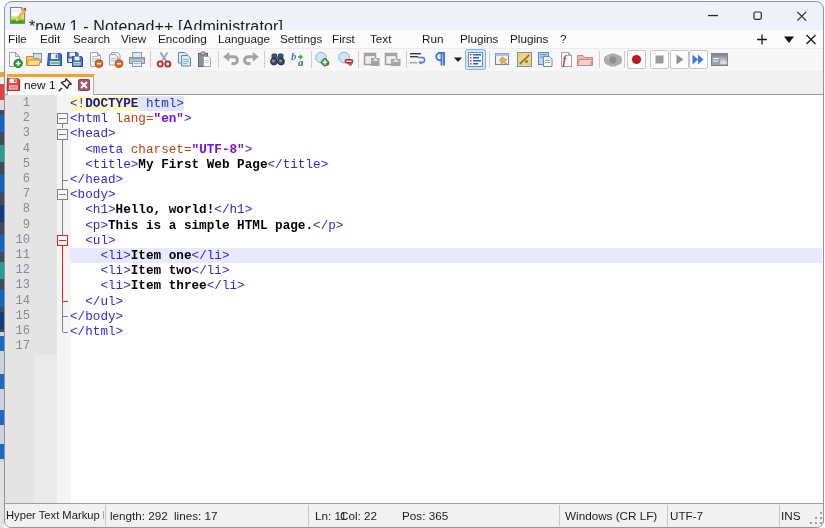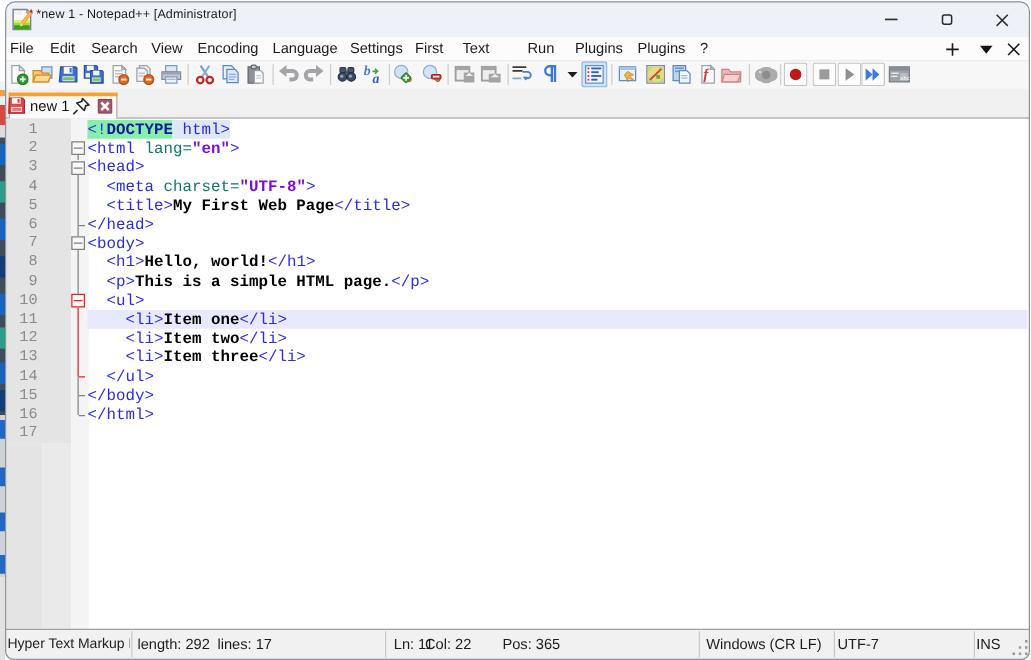--- a/index.html
+++ b/index.html
@@ -5,21 +5,21 @@
 <style>
   html,body{margin:0;padding:0;}
   body{width:825px;height:528px;overflow:hidden;background:#ffffff;font-family:"Liberation Sans",sans-serif;}
   .abs{position:absolute;}
   #canvas{position:relative;width:825px;height:528px;background:#fff;}
   #winclip{position:absolute;left:4px;top:1px;width:820px;height:527px;border-radius:8px 8px 7px 7px;overflow:hidden;background:#fff;}
   #inner{position:absolute;left:-4px;top:-1px;width:825px;height:528px;}
   #winborder{position:absolute;left:4px;top:1px;width:819.5px;height:526.5px;border:1.5px solid #8f9499;box-sizing:border-box;border-radius:8px 8px 7px 7px;pointer-events:none;z-index:50;}
   
   #titlebar{position:absolute;left:0;top:0;width:825px;height:30px;background:#eef2f8;}
-  #title{position:absolute;left:29px;top:6px;font-size:10px;letter-spacing:0.12px;color:#1b1b1b;}
+  #title{position:absolute;left:29px;top:18px;font-size:16px;letter-spacing:0.12px;color:#1b1b1b;}
   
   #menubar{position:absolute;left:0;top:30px;width:825px;height:18px;background:#fcfcfc;}
   #menubar span{position:absolute;top:2px;font-size:11.7px;color:#1b1b1b;}
   
   #toolbar{position:absolute;left:0;top:48px;width:825px;height:23px;background:#f7f7f7;border-top:1px solid #ececec;}
   .tsep{position:absolute;top:51px;width:1px;height:17px;background:#cfcfcf;}
   
   #tabbar{position:absolute;left:0;top:71px;width:825px;height:24px;background:#f0f0f0;border-bottom:1px solid #9a9a9a;box-sizing:border-box;}
   #tab{position:absolute;left:7px;top:74px;width:87px;height:21px;background:#fbfbfb;border-left:1px solid #ababab;border-right:1px solid #ababab;box-sizing:border-box;}
   #taborange{position:absolute;left:7px;top:74px;width:87px;height:3px;background:#f9a02b;}
@@ -27,21 +27,21 @@
   
   #editor{position:absolute;left:5px;top:95px;width:817px;height:408px;background:#ffffff;overflow:hidden;}
   #margin-num{position:absolute;left:5px;top:95px;width:52px;height:259.5px;background:#e4e4e4;}
   #margin-num2{position:absolute;left:5px;top:354.5px;width:28.5px;height:148.5px;background:#e4e4e4;}
   #margin-sym2{position:absolute;left:33.5px;top:354.5px;width:23.5px;height:148.5px;background:#eaeaea;}
   #margin-fold{position:absolute;left:57px;top:95px;width:13.5px;height:408px;background:#f4f4f4;}
   #caretline{position:absolute;left:70px;top:248px;width:751.5px;height:15.2px;background:#e8e8ff;}
   .ln{position:absolute;left:0px;width:30px;text-align:right;font-family:"Liberation Mono",monospace;font-size:12.1px;color:#878c90;height:15.2px;line-height:15.4px;}
   .cl{position:absolute;left:70px;height:15.2px;line-height:15.3px;font-family:"Liberation Mono",monospace;font-size:12.665px;white-space:pre;color:#2b2be4;}
   .b{font-weight:bold;color:#000000;}
-  .at{color:#0f766e;}
+  .at{color:#c2410c;}
   .st{color:#7c0edc;font-weight:bold;}
   
   .fbox{position:absolute;width:11px;height:11px;background:#f8f8f8;border:1px solid #808080;box-sizing:border-box;}
   .fbox i{position:absolute;left:1px;right:1px;top:4px;height:1px;background:#808080;}
   .fline{position:absolute;width:1px;background:#828282;}
   .ftick{position:absolute;height:1px;background:#828282;}
   .red{border-color:#e52222;}
   .red i{background:#e52222;}
   .redl{background:#e52222;}
   
@@ -401,21 +401,21 @@
             <i></i>
           </div>
       <div class="fbox" style="left:57px;top:189.3px">
             <i></i>
           </div>
       <div class="fbox red" style="left:57px;top:234.9px">
             <i></i>
           </div>
     </div>
     <div id="code">
-      <div class="cl" style="top:96.0px"><span style="background:#86efac">&lt;!<span style="color:#16169c;font-weight:bold">DOCTYPE</span></span><span style="background:#dee7f5"> html&gt;</span></div>
+      <div class="cl" style="top:96.0px"><span style="background:#fef9c3">&lt;!<span style="color:#16169c;font-weight:bold">DOCTYPE</span></span><span style="background:#dee7f5"> html&gt;</span></div>
       <div class="cl" style="top:111.2px">&lt;html <span class="at">lang=</span><span class="st">"en"</span>&gt;</div>
       <div class="cl" style="top:126.4px">&lt;head&gt;</div>
       <div class="cl" style="top:141.6px">  &lt;meta <span class="at">charset=</span><span class="st">"UTF-8"</span>&gt;</div>
       <div class="cl" style="top:156.8px">  &lt;title&gt;<span class="b">My First Web Page</span>&lt;/title&gt;</div>
       <div class="cl" style="top:172.0px">&lt;/head&gt;</div>
       <div class="cl" style="top:187.2px">&lt;body&gt;</div>
       <div class="cl" style="top:202.4px">  &lt;h1&gt;<span class="b">Hello, world!</span>&lt;/h1&gt;</div>
       <div class="cl" style="top:217.6px">  &lt;p&gt;<span class="b">This is a simple HTML page.</span>&lt;/p&gt;</div>
       <div class="cl" style="top:232.8px">  &lt;ul&gt;</div>
       <div class="cl" style="top:248.0px">    &lt;li&gt;<span class="b">Item one</span>&lt;/li&gt;</div>

